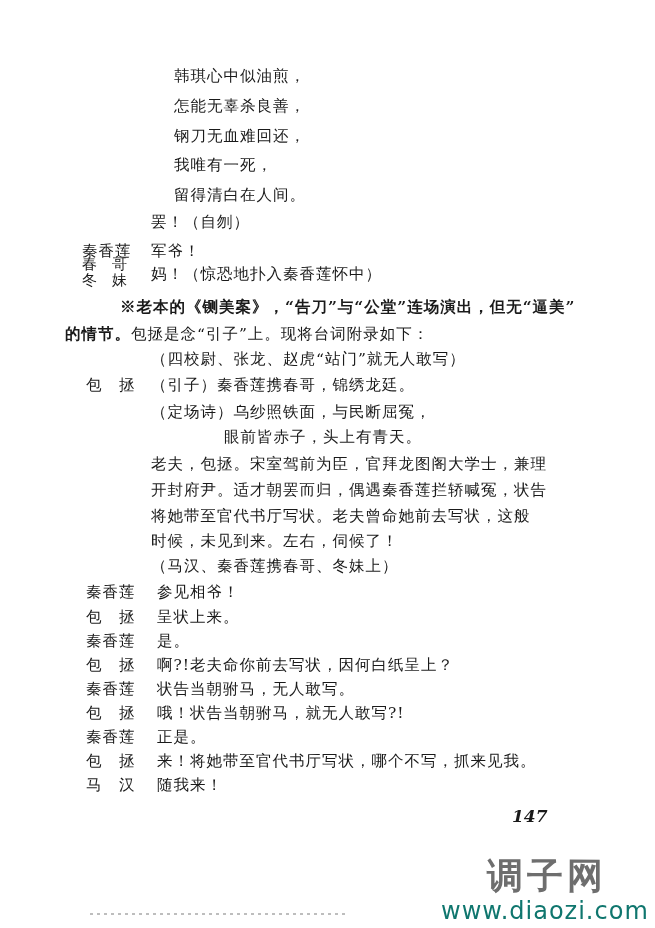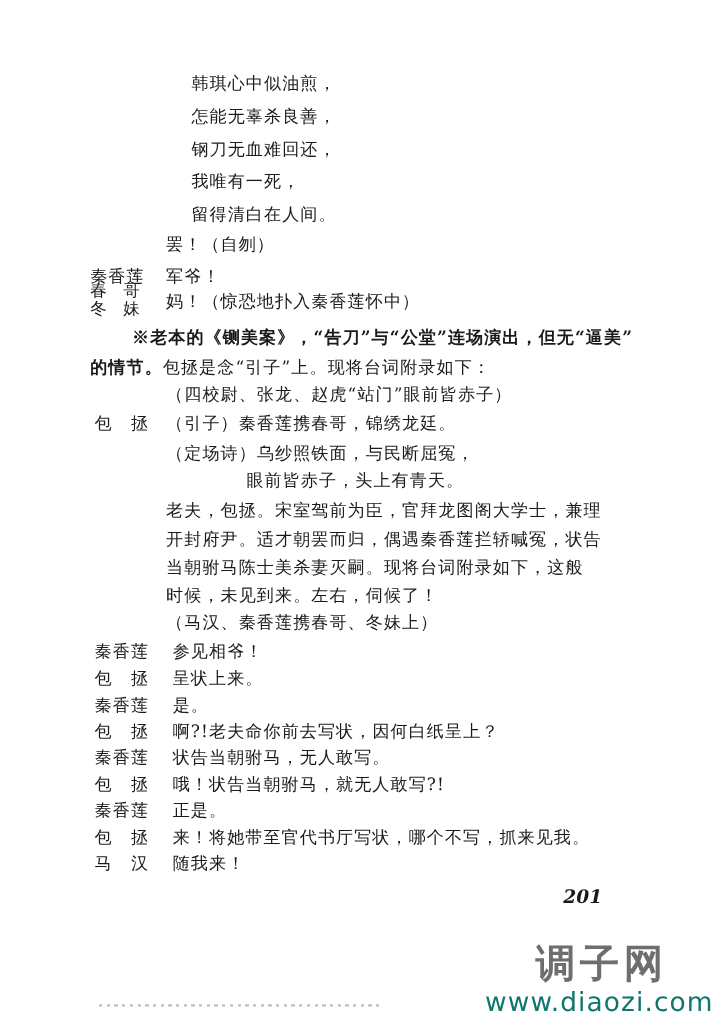--- a/index.html
+++ b/index.html
@@ -27,30 +27,30 @@
 <div class="line" style="left:151px;top:213px">罢！（自刎）</div>
 
 <div class="spk" style="left:82px;top:242px">秦香莲</div>
 <div class="line" style="left:151px;top:242px">军爷！</div>
 
 <div class="spk2" style="left:82px;top:257px">春　哥</div>
 <div class="spk2" style="left:82px;top:273px">冬　妹</div>
 <div class="line" style="left:151px;top:265px">妈！（惊恐地扑入秦香莲怀中）</div>
 
 <div class="line bold" style="left:120px;top:298px">※老本的《铡美案》，“告刀”与“公堂”连场演出，但无“逼美”</div>
-<div class="line" style="left:82px;top:325px"><span class="bold">的情节。</span><span>包拯是念“引子”上。现将台词附录如下：</span></div>
-<div class="line" style="left:151px;top:350px">（四校尉、张龙、赵虎“站门”眼前皆赤子）</div>
+<div class="line" style="left:65px;top:325px"><span class="bold">的情节。</span><span>包拯是念“引子”上。现将台词附录如下：</span></div>
+<div class="line" style="left:151px;top:350px">（四校尉、张龙、赵虎“站门”就无人敢写）</div>
 
 <div class="spk" style="left:86px;top:376px">包　拯</div>
 <div class="line" style="left:151px;top:376px">（引子）秦香莲携春哥，锦绣龙廷。</div>
 <div class="line" style="left:151px;top:403px">（定场诗）乌纱照铁面，与民断屈冤，</div>
 <div class="line" style="left:224px;top:428px">眼前皆赤子，头上有青天。</div>
 <div class="line" style="left:151px;top:455px">老夫，包拯。宋室驾前为臣，官拜龙图阁大学士，兼理</div>
 <div class="line" style="left:151px;top:481px">开封府尹。适才朝罢而归，偶遇秦香莲拦轿喊冤，状告</div>
-<div class="line" style="left:151px;top:507px">当朝驸马陈士美杀妻灭嗣。现将台词附录如下，这般</div>
+<div class="line" style="left:151px;top:507px">将她带至官代书厅写状。老夫曾命她前去写状，这般</div>
 <div class="line" style="left:151px;top:532px">时候，未见到来。左右，伺候了！</div>
 <div class="line" style="left:151px;top:557px">（马汉、秦香莲携春哥、冬妹上）</div>
 
 <div class="spk" style="left:86px;top:583px">秦香莲</div>
 <div class="line" style="left:157px;top:583px">参见相爷！</div>
 
 <div class="spk" style="left:86px;top:608px">包　拯</div>
 <div class="line" style="left:157px;top:608px">呈状上来。</div>
 
 <div class="spk" style="left:86px;top:632px">秦香莲</div>
@@ -67,17 +67,17 @@
 
 <div class="spk" style="left:86px;top:728px">秦香莲</div>
 <div class="line" style="left:157px;top:728px">正是。</div>
 
 <div class="spk" style="left:86px;top:752px">包　拯</div>
 <div class="line" style="left:157px;top:752px">来！将她带至官代书厅写状，哪个不写，抓来见我。</div>
 
 <div class="spk" style="left:86px;top:776px">马　汉</div>
 <div class="line" style="left:157px;top:776px">随我来！</div>
 
-<div class="pagenum">201</div>
+<div class="pagenum">147</div>
 
 <div class="wm1">调子网</div>
 <div class="wm2">www.diaozi.com</div>
 <div class="noise"></div>
 
 </body></html>

